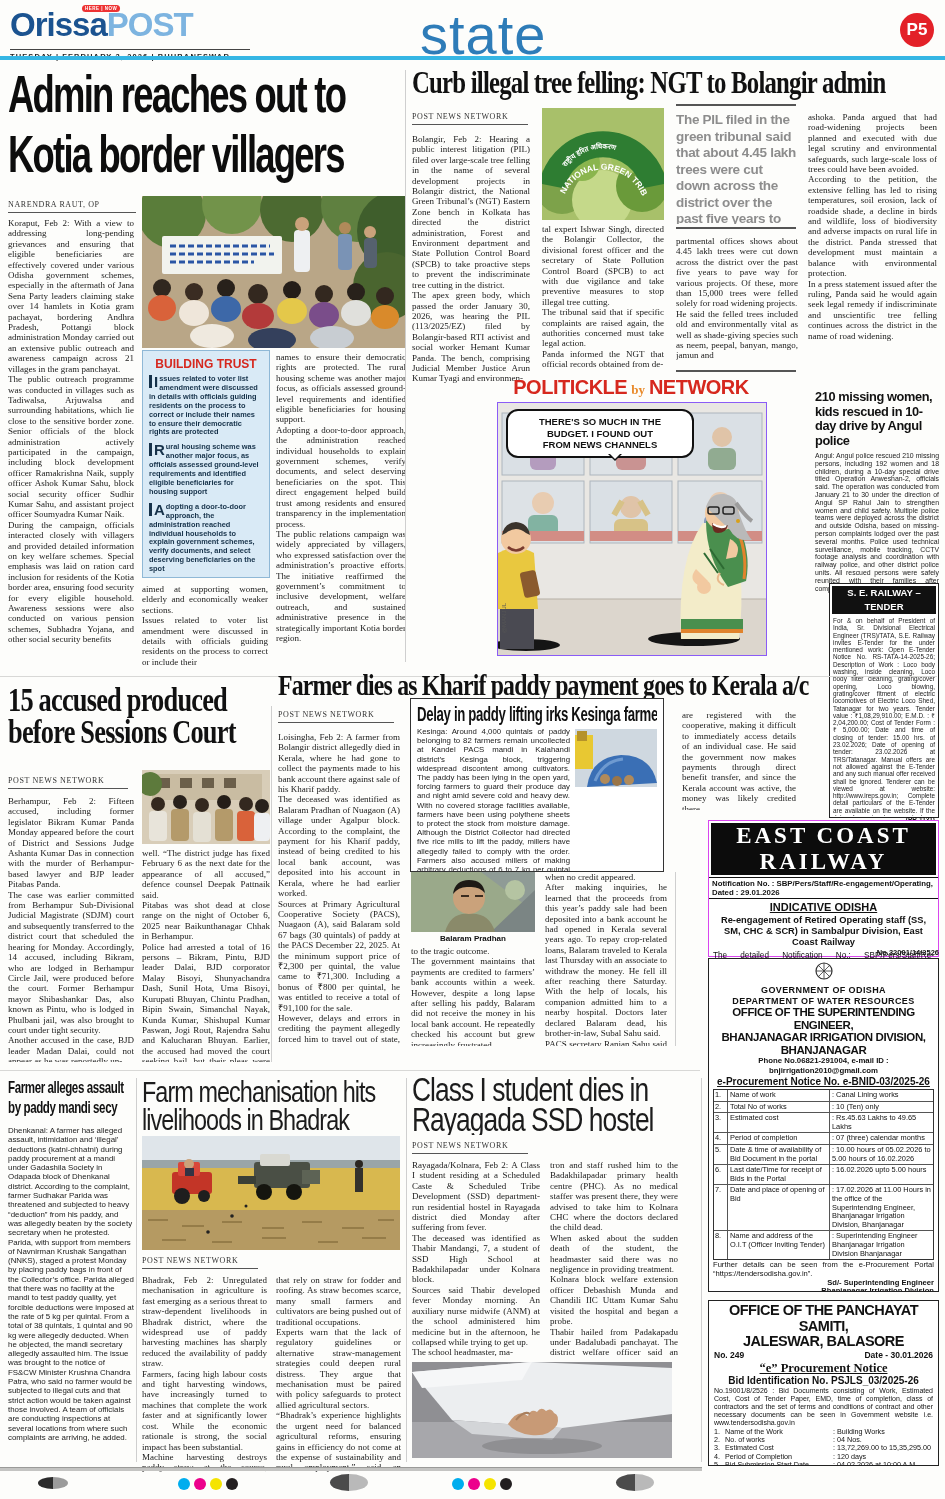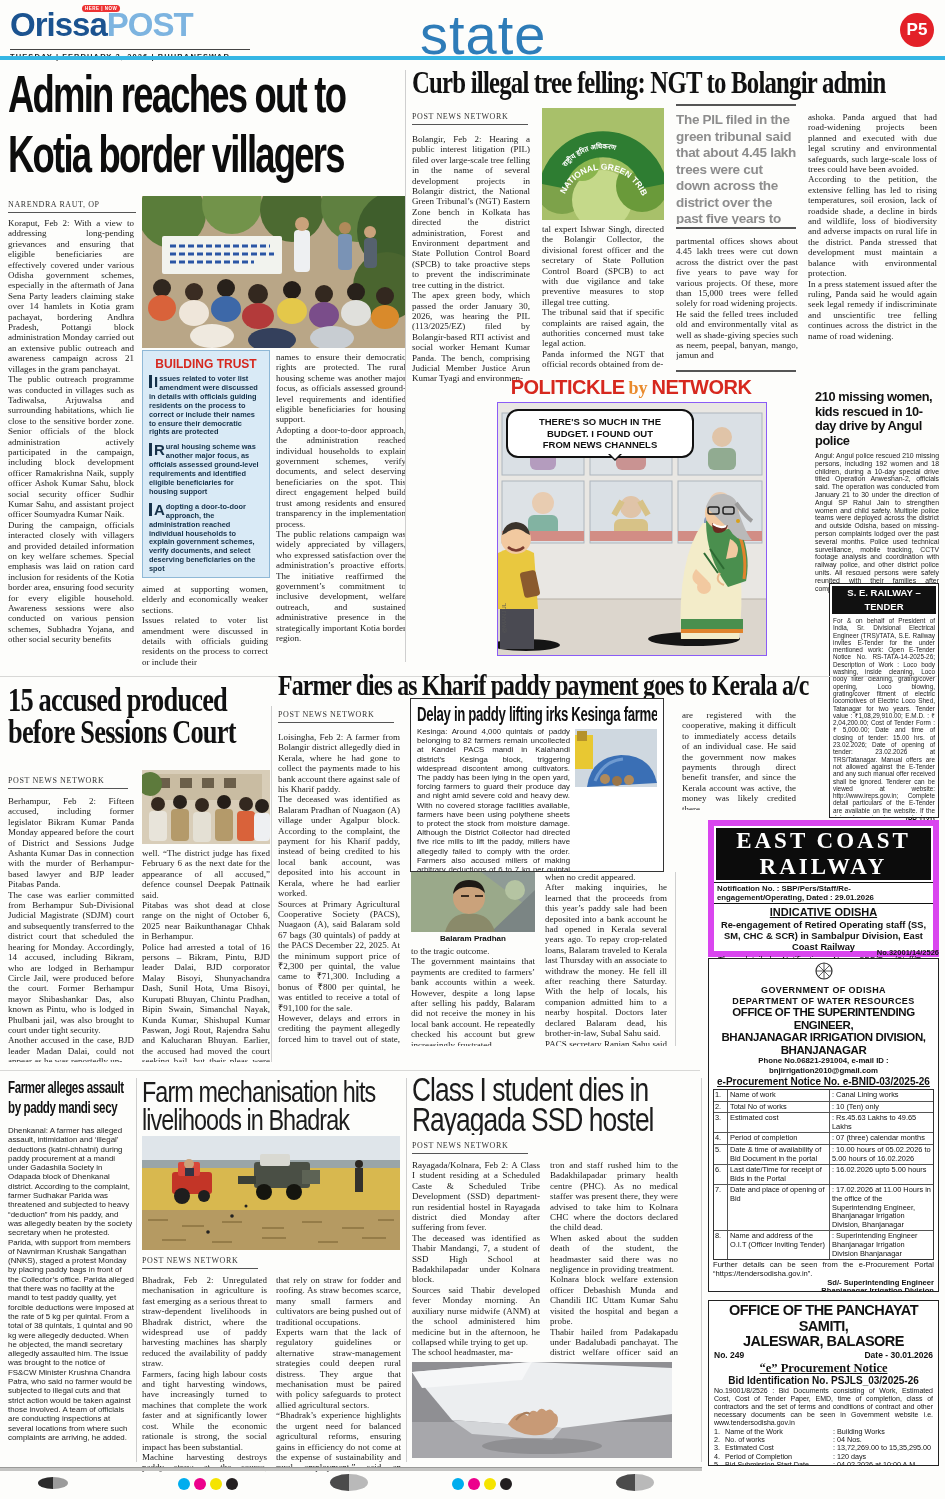--- a/index.html
+++ b/index.html
@@ -35,32 +35,32 @@
   .bt-p{font:600 7.4px/8.9px "Liberation Sans",sans-serif;color:#16324a;margin:0 0 6px;text-align:left;}
   .bt-p::first-letter{float:left;font-size:15px;line-height:13px;font-weight:800;padding-right:1px;border-left:3px solid #16324a;padding-left:2px;}
   
   .pullquote{font:700 13.5px/16.5px "Liberation Sans",sans-serif;color:#8d8d8d;letter-spacing:-.3px;}
   .pq-rule{background:#555;height:2px;}
   
   .kicker{background:#e03027;color:#fff;font:800 15px/20px "Liberation Sans",sans-serif;letter-spacing:.5px;
           padding:1px 14px;display:inline-block;}
   
   .pol-title{font-family:"Liberation Sans",sans-serif;font-weight:800;font-size:20px;color:#d6281e;letter-spacing:-.5px;}
-  .pol-by{font-weight:700;font-size:18px;color:#e98a2b;}
+  .pol-by{font-weight:700;font-size:13px;color:#e98a2b;}
   .cartoon-frame{border:1px solid #8b5cf6;background:#e9e7e3;overflow:hidden;}
   .bubble{position:absolute;border:2px solid #111;border-radius:12px;background:#fff;
           font:700 9.5px/11.5px "Liberation Sans",sans-serif;text-align:center;padding:5px 7px;white-space:pre-line;z-index:3;}
   .bubble::after{content:"";position:absolute;right:70px;bottom:-12px;border:7px solid transparent;border-top-color:#111;}
   .bubble::before{content:"";position:absolute;right:72px;bottom:-8px;border:5px solid transparent;border-top-color:#fff;z-index:1;}
   
   .se-box{border:1px solid #222;background:#fff;box-sizing:border-box;}
   .se-title{background:#111;color:#fff;font:700 9.5px/14px "Liberation Sans",sans-serif;text-align:center;margin:2px;}
   .se-body{font:6.4px/7.3px "Liberation Sans",sans-serif;text-align:justify;padding:1px 3px;color:#222;overflow:hidden;}
   .se-pr{font:700 6.4px "Liberation Sans",sans-serif;text-align:right;padding:0 3px 2px;}
-  .ecr-box{border:6px solid #d946ef;box-sizing:border-box;background:#fff;}
+  .ecr-box{border:1px solid #d946ef;box-sizing:border-box;background:#fff;}
   .ecr-title{background:#0c0c0c;color:#fff;text-align:center;font:900 23px/26px "Liberation Serif",serif;letter-spacing:3px;margin:2px;}
   .ecr-note{font:700 7.8px/9px "Liberation Sans",sans-serif;border-top:1px solid #111;border-bottom:1px solid #111;padding:1px 3px;}
   .ecr-ind{font:700 11px/13px "Liberation Sans",sans-serif;text-align:center;text-decoration:underline;margin-top:2px;}
   .ecr-sub{font:700 9.3px/11px "Liberation Sans",sans-serif;text-align:center;padding:1px 4px;}
   .ecr-body{font:8.2px/9.6px "Liberation Sans",sans-serif;padding:2px 4px;text-align:justify;}
   .ecr-foot{display:flex;border-top:1px solid #111;font:700 8.2px/11px "Liberation Sans",sans-serif;}
   .ecr-foot .pr{padding:1px 4px;border-right:1px solid #111;white-space:nowrap;}
   .ecr-foot .sg{flex:1;text-align:center;padding:1px 2px;}
   .od-box{border:1.5px solid #222;box-sizing:border-box;background:#fff;padding:2px 4px;overflow:hidden;}
   .od-h1{font:700 9px/10.5px "Liberation Sans",sans-serif;text-align:center;letter-spacing:.4px;}

